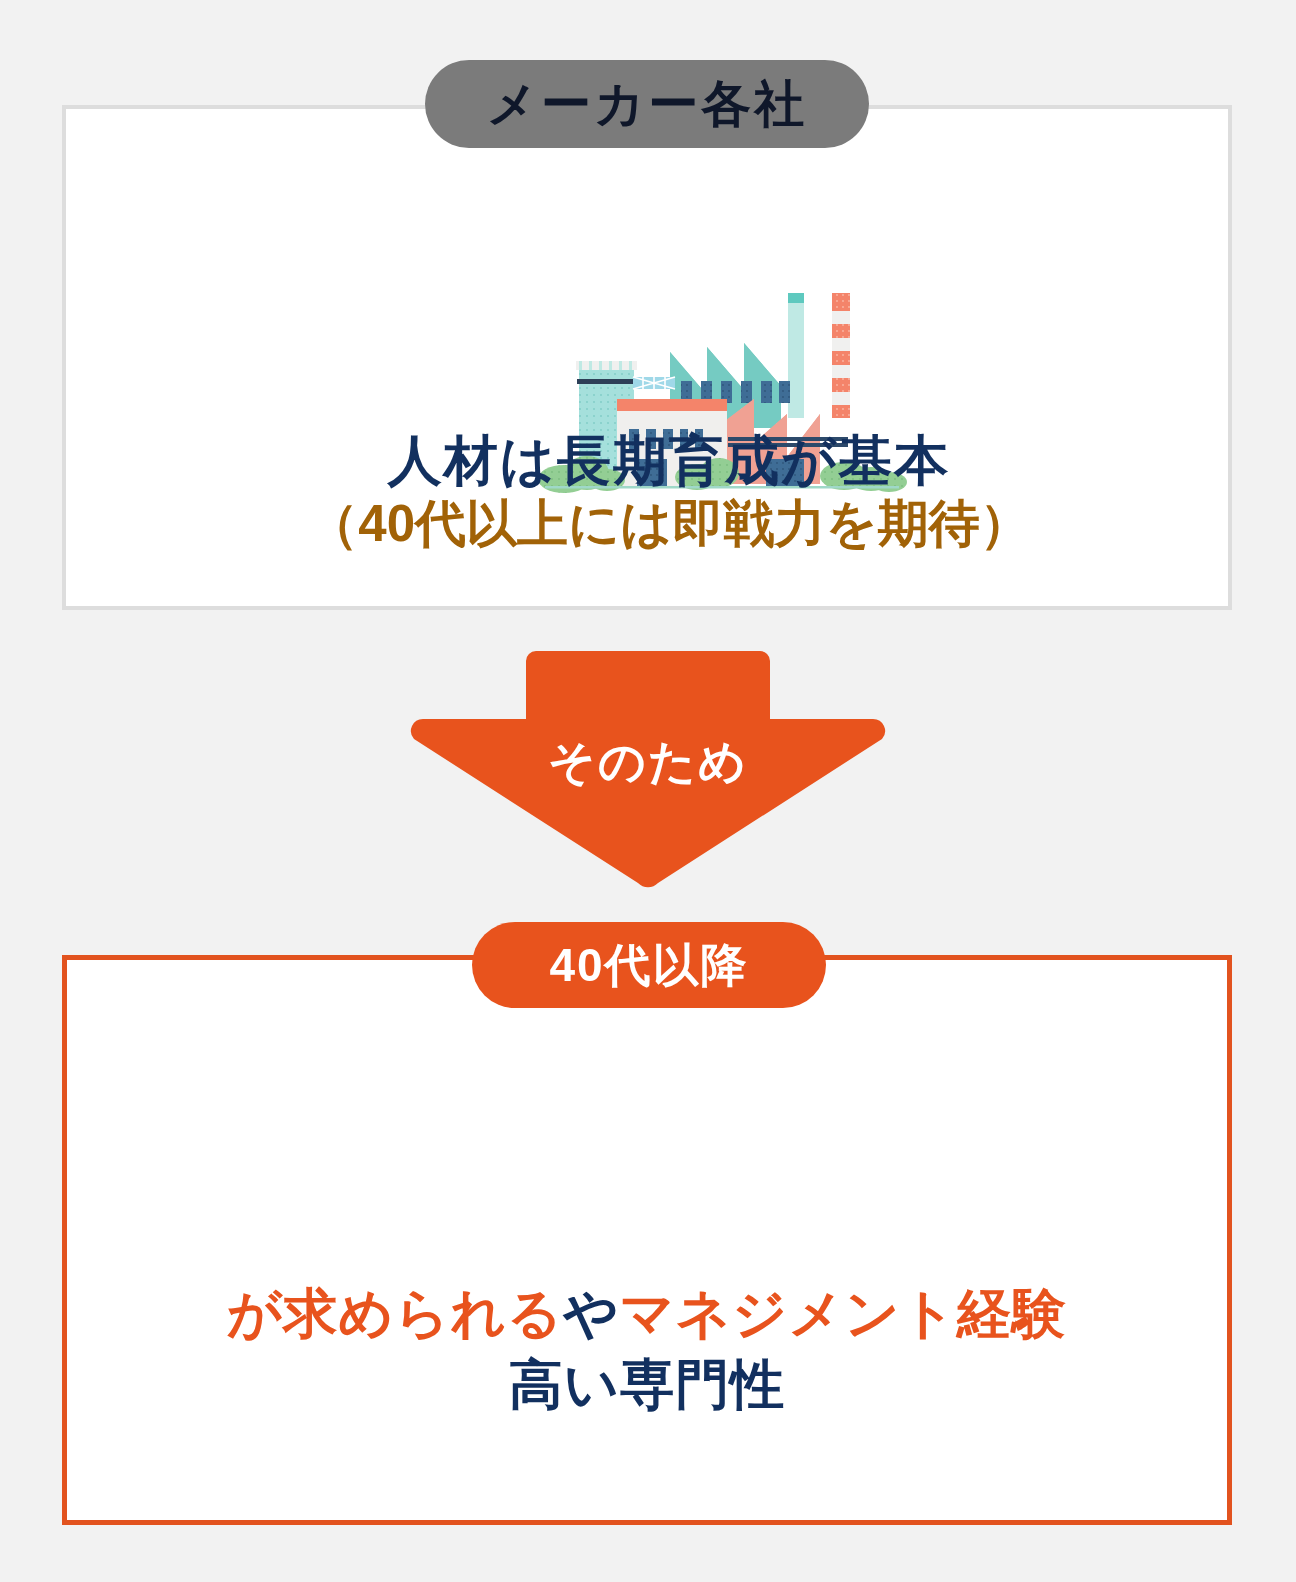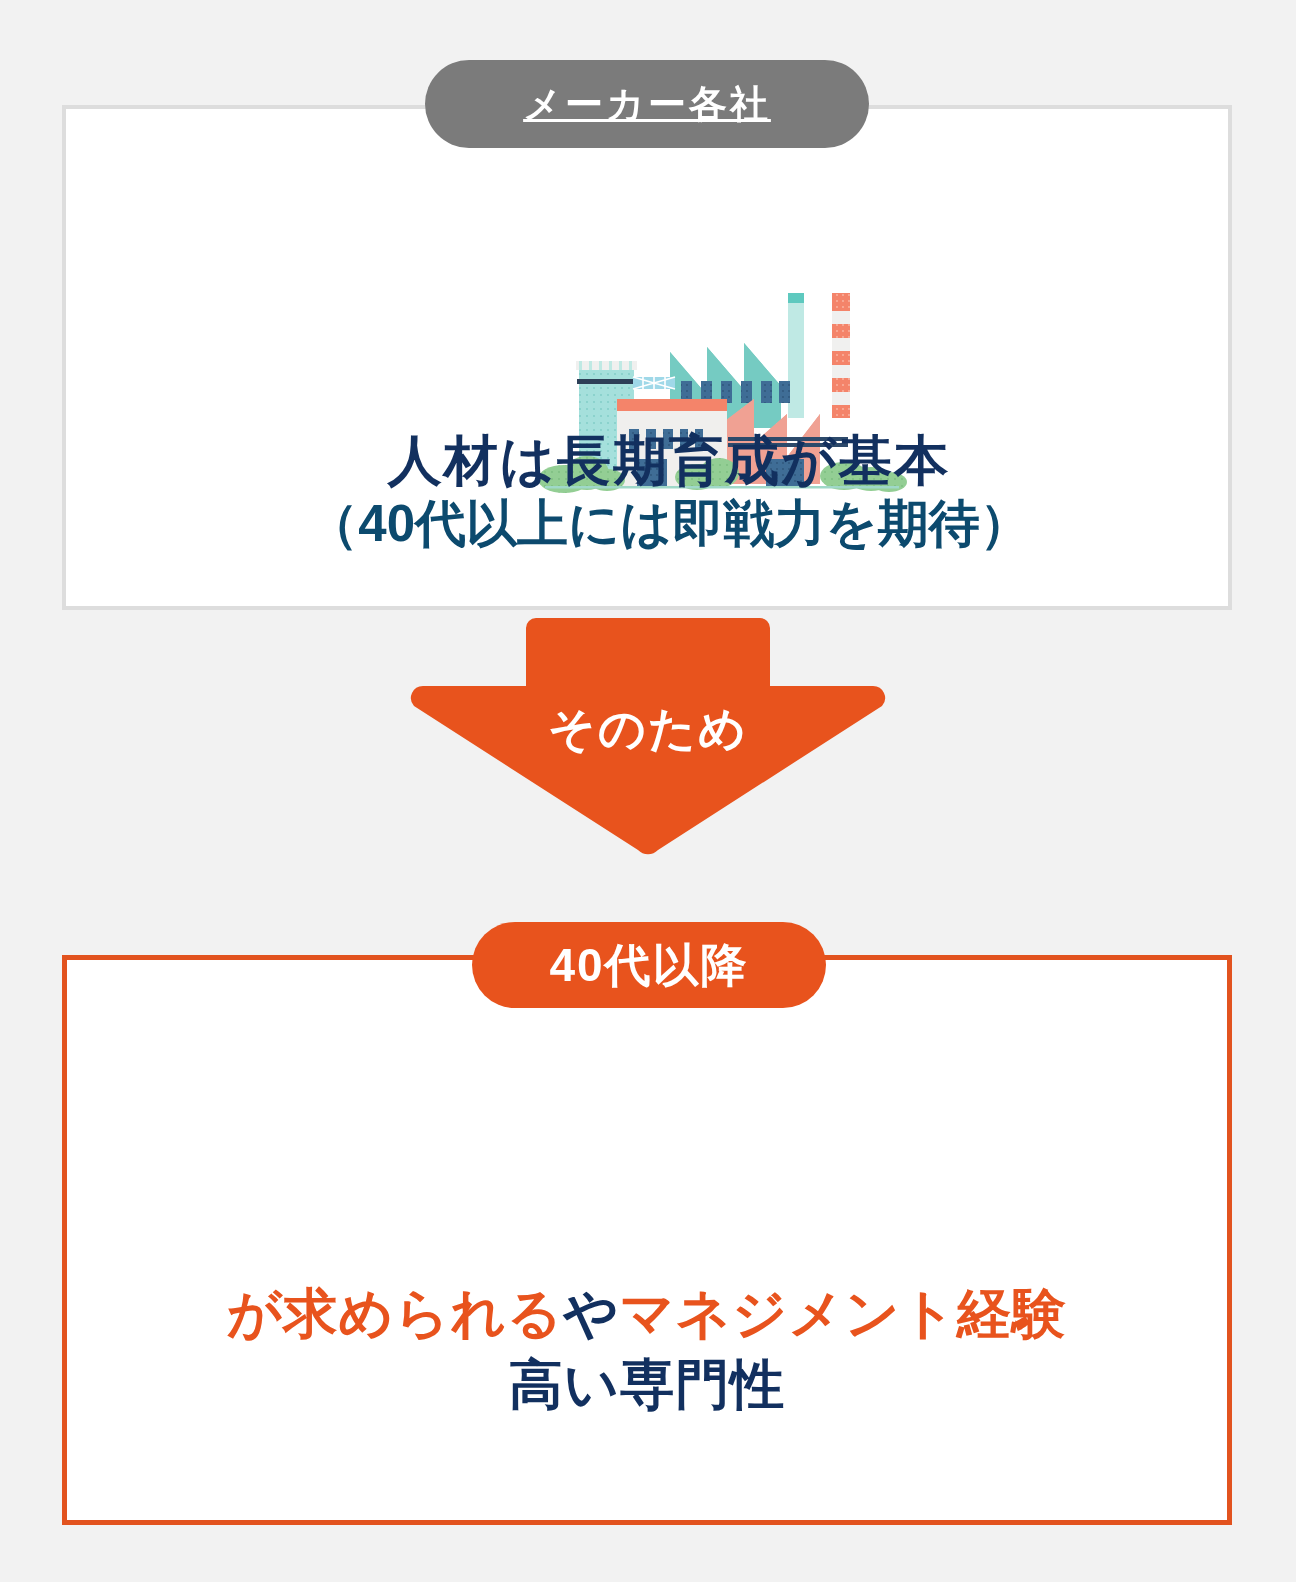--- a/index.html
+++ b/index.html
@@ -38,26 +38,25 @@
     width: 444px;
     height: 88px;
     background: #7b7b7b;
     border-radius: 44px;
     display: flex;
     align-items: center;
     justify-content: center;
     z-index: 6;
   }
   .badge-top-label {
-    color: #ffffff;
-    font-size: 38px;
+    color: #0f172a;
+    font-size: 50px;
     font-weight: bold;
     letter-spacing: 3px;
     line-height: 1;
-    text-decoration: underline;
   }
 
   
   .factory-wrap {
     position: absolute;
     left: 463px;
     top: 172px;
     width: 386px;
     height: 212px;
   }
@@ -74,33 +73,33 @@
   }
   .top-line1 {
     color: #12305f;
     font-size: 54px;
     font-weight: bold;
     letter-spacing: 2px;
     line-height: 1.18;
     white-space: nowrap;
   }
   .top-line2 {
-    color: #0c4a6e;
+    color: #a16207;
     font-size: 51px;
     font-weight: bold;
     letter-spacing: 0px;
     line-height: 1.22;
     white-space: nowrap;
   }
 
   
   .arrow-wrap {
     position: absolute;
     left: 405px;
-    top: 612px;
+    top: 645px;
     width: 486px;
     height: 248px;
   }
   .arrow-svg { display: block; width: 486px; height: 248px; }
   .arrow-label {
     position: absolute;
     left: 0;
     top: 93px;
     width: 486px;
     text-align: center;

